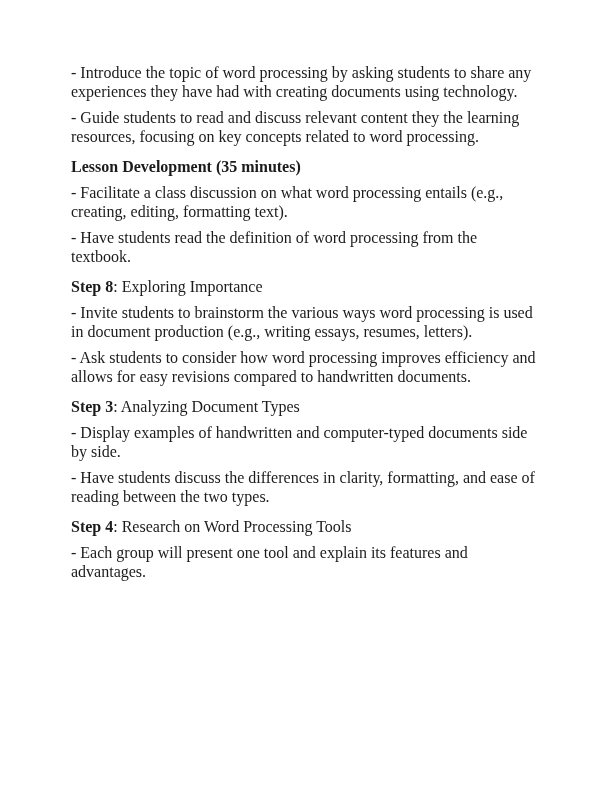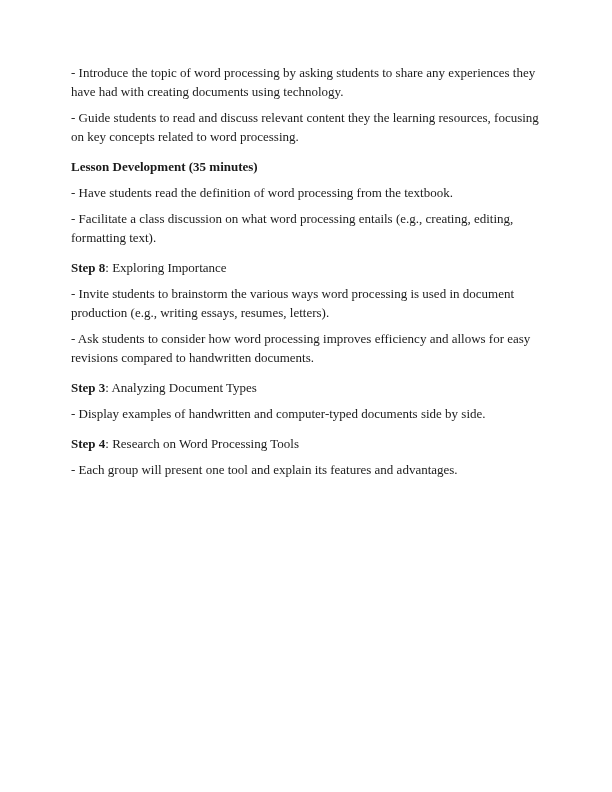--- a/index.html
+++ b/index.html
@@ -14,44 +14,45 @@
   .page {
     position: relative;
     width: 612px;
     height: 792px;
     background: #ffffff;
     box-sizing: border-box;
     padding: 63px 71px 0 71px;
     overflow: hidden;
   }
   .content {
-    font-size: 13px;
+    font-size: 16px;
     line-height: 19px;
   }
   p.block {
     margin: 0 0 7px 0;
   }
   p.section-break {
     margin-top: 11px;
   }
   .bold {
     font-weight: bold;
   }
 </style>
 </head>
 <body>
 
 <div class="page">
   <div class="content">
       <p class="block"><span>- Introduce the topic of word processing by asking students to share any experiences they have had with creating documents using technology.</span></p>
       <p class="block"><span>- Guide students to read and discuss relevant content they the learning resources, focusing on key concepts related to word processing.</span></p>
       <p class="block section-break"><span class="bold">Lesson Development (35 minutes)</span></p>
+      <p class="block"><span>- Facilitate a class discussion on what word processing entails (e.g., creating, editing, formatting text).</span></p>
       <p class="block"><span>- Have students read the definition of word processing from the textbook.</span></p>
-      <p class="block"><span>- Facilitate a class discussion on what word processing entails (e.g., creating, editing, formatting text).</span></p>
       <p class="block section-break"><span class="bold">Step 8</span><span>: Exploring Importance</span></p>
       <p class="block"><span>- Invite students to brainstorm the various ways word processing is used in document production (e.g., writing essays, resumes, letters).</span></p>
       <p class="block"><span>- Ask students to consider how word processing improves efficiency and allows for easy revisions compared to handwritten documents.</span></p>
       <p class="block section-break"><span class="bold">Step 3</span><span>: Analyzing Document Types</span></p>
       <p class="block"><span>- Display examples of handwritten and computer-typed documents side by side.</span></p>
+      <p class="block"><span>- Have students discuss the differences in clarity, formatting, and ease of reading between the two types.</span></p>
       <p class="block section-break"><span class="bold">Step 4</span><span>: Research on Word Processing Tools</span></p>
       <p class="block"><span>- Each group will present one tool and explain its features and advantages.</span></p>
     </div>
 </div>
 
 </body></html>

